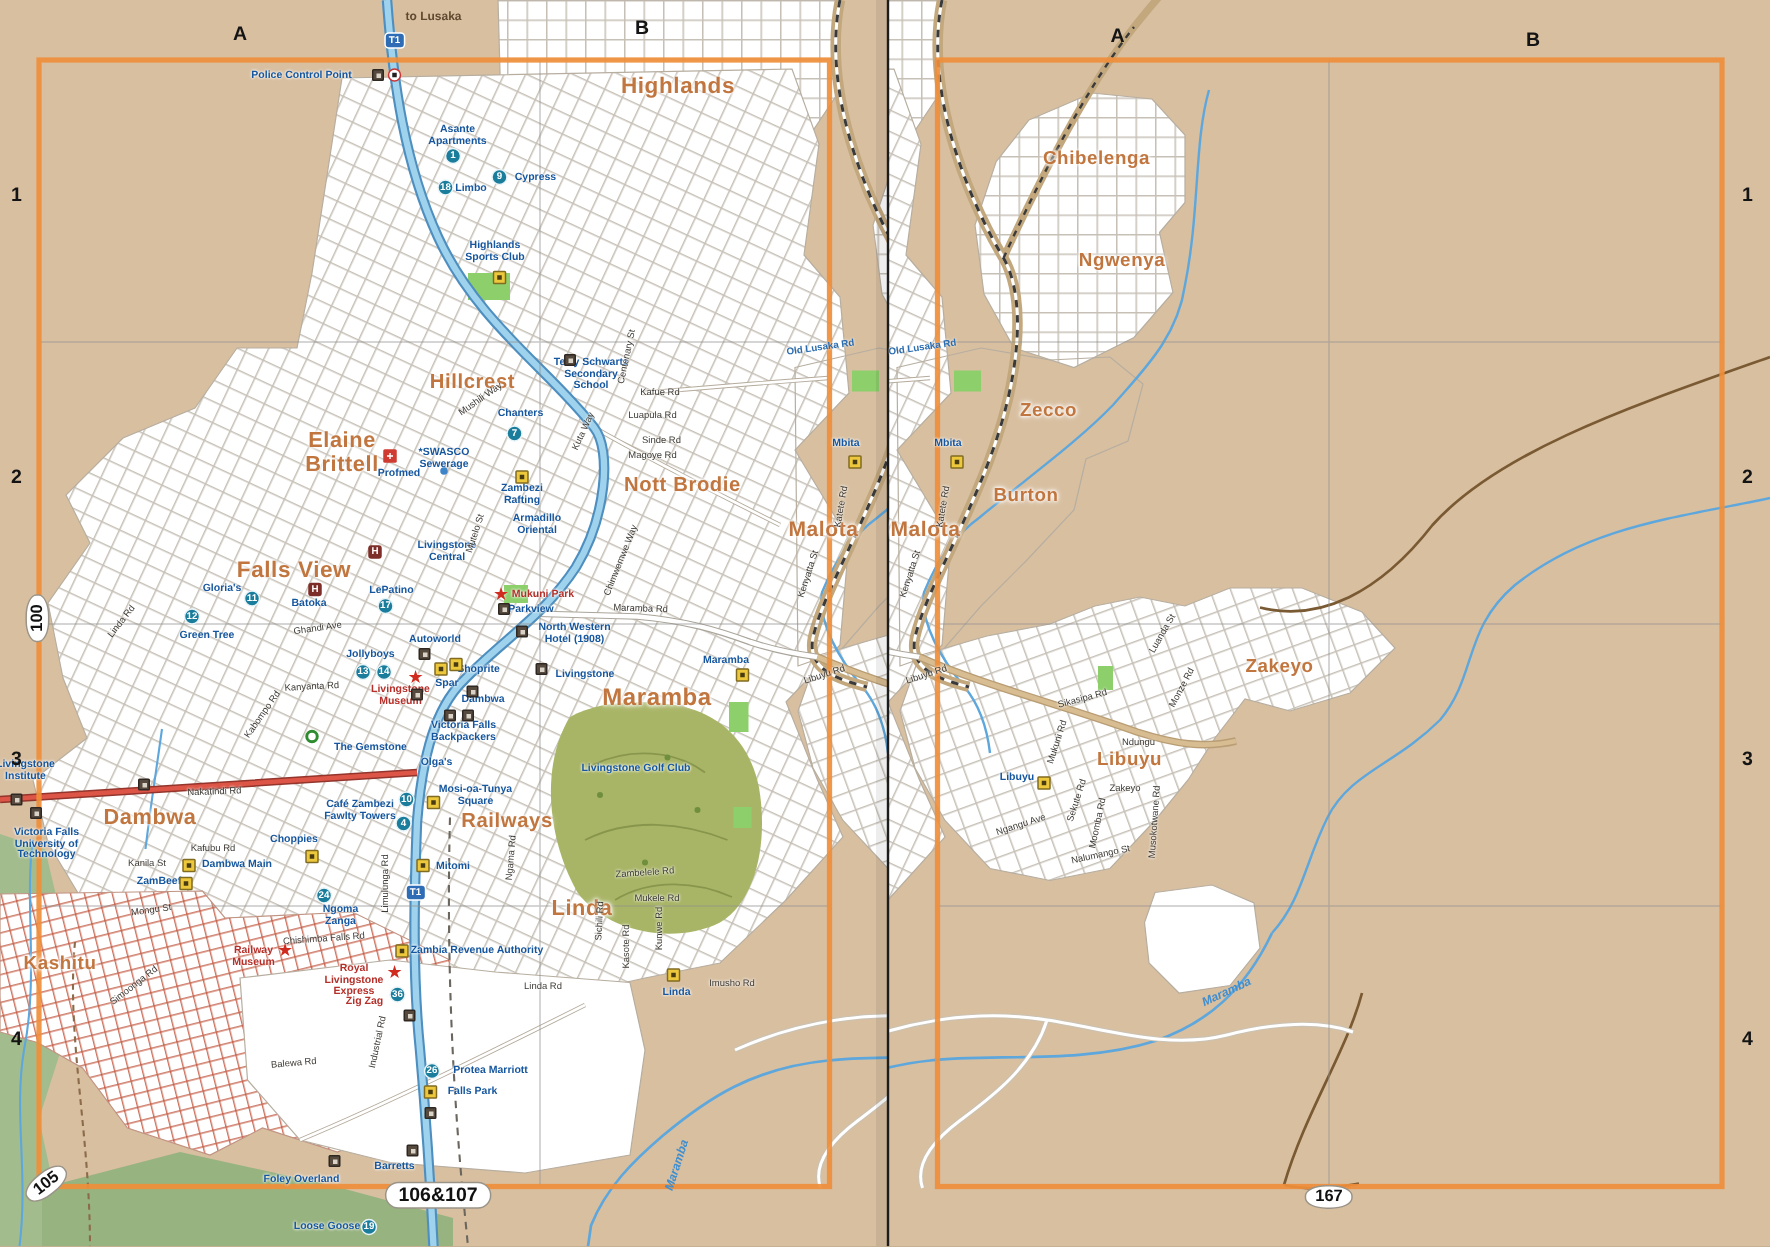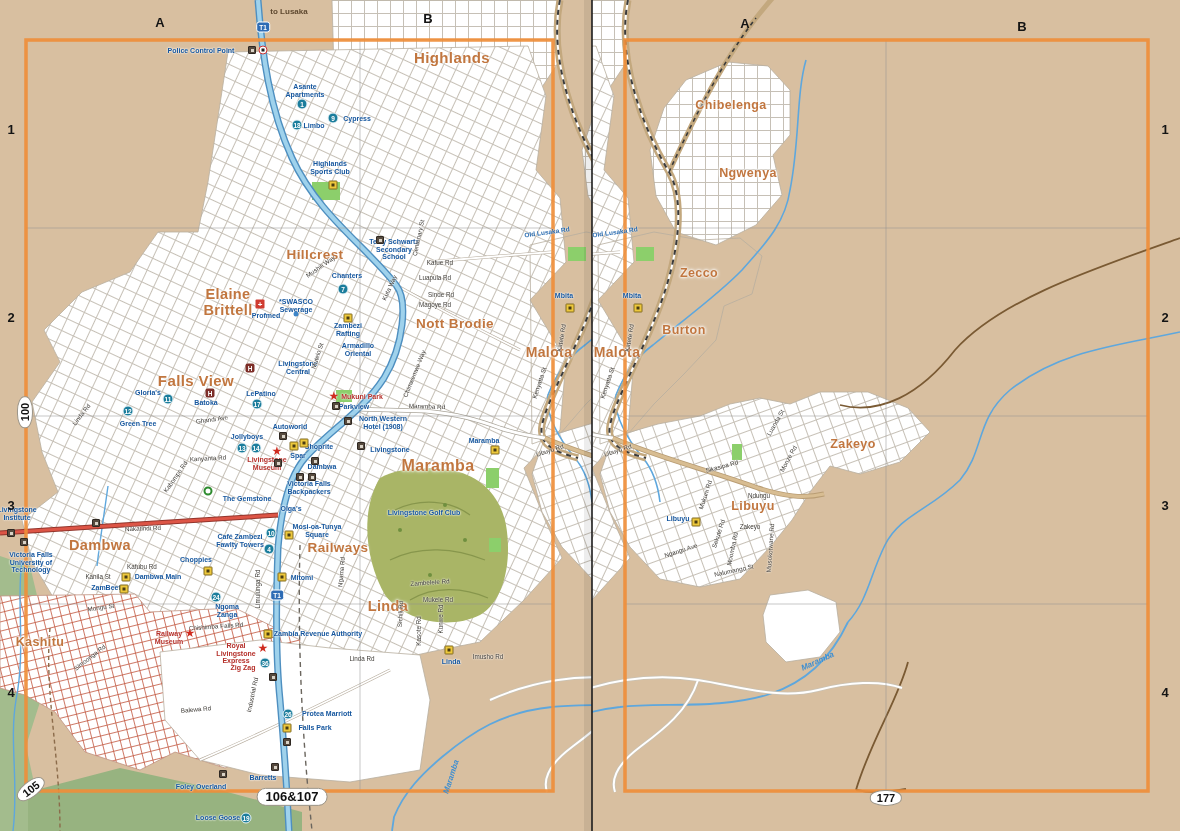--- a/index.html
+++ b/index.html
@@ -578,15 +578,15 @@
       <div class="lab gn" style="left: 11px; top: 318px;">2</div>
       <div class="lab gn" style="left: 11px; top: 506px;">3</div>
       <div class="lab gn" style="left: 11px; top: 693px;">4</div>
       <div class="lab gn" style="left: 1165px; top: 130px;">1</div>
       <div class="lab gn" style="left: 1165px; top: 318px;">2</div>
       <div class="lab gn" style="left: 1165px; top: 506px;">3</div>
       <div class="lab gn" style="left: 1165px; top: 693px;">4</div>
       <div class="lab oval" style="left: 25px; top: 412px; --r: -90deg;">100</div>
       <div class="lab oval" style="left: 31px; top: 789px; --r: -38deg;">105</div>
       <div class="lab oval wide" style="left: 292px; top: 797px;">106&amp;107</div>
-      <div class="lab oval" style="left: 886px; top: 798px;">177</div>
+      <div class="lab oval" style="left: 886px; top: 798px;">167</div>
     </div>
 </div>
 
 </body></html>

